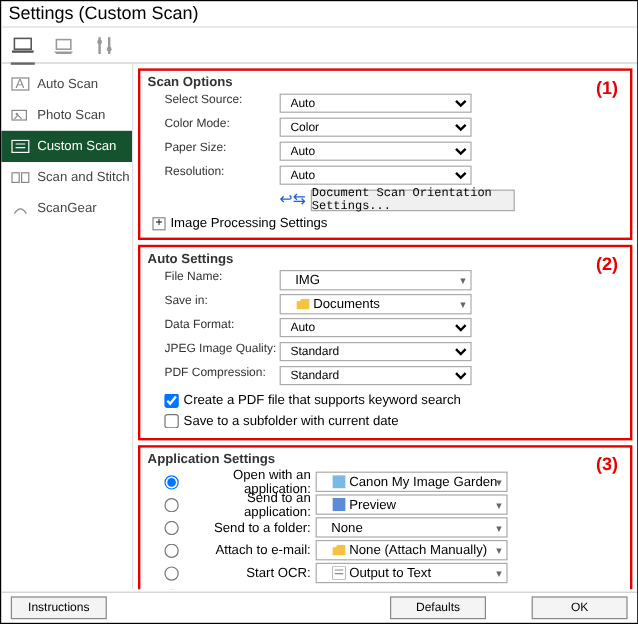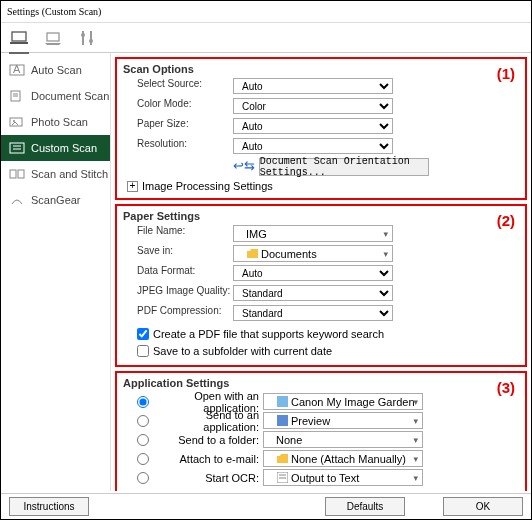--- a/index.html
+++ b/index.html
@@ -1,17 +1,17 @@
 <!DOCTYPE html>
 <html><head>
 <meta charset="utf-8">
 <style>
 * { box-sizing: border-box; margin: 0; padding: 0; font-family: "Segoe UI", Tahoma, sans-serif; font-size: 11px; }
 body { background: #fff; width: 532px; height: 520px; border: 1px solid #000; position: relative; }
-.titlebar { height: 22px; line-height: 22px; padding-left: 6px; border-bottom: 1px solid #ddd; font-size: 10px; font-family: Liberation Serif, serif; }
+.titlebar { height: 22px; line-height: 22px; padding-left: 6px; border-bottom: 1px solid #ddd; font-size: 15px; }
 .toolbar { height: 30px; border-bottom: 1px solid #ccc; display: flex; align-items: center; padding-left: 8px; gap: 14px; }
 .toolbar .ticon { width: 20px; height: 20px; display: flex; align-items: center; justify-content: center; color: #666; position: relative; }
 .toolbar .ticon.sel::after { content: ""; position: absolute; bottom: -6px; left: 0; right: 0; height: 2px; background: #666; }
 .main { display: flex; height: 438px; }
 .sidebar { width: 110px; border-right: 1px solid #e0e0e0; padding-top: 4px; }
 .sitem { height: 26px; display: flex; align-items: center; padding-left: 8px; gap: 6px; cursor: pointer; color: #444; }
 .sitem.selected { background: #14532d; color: #fff; }
 .sitem .sicon { width: 16px; height: 14px; display: flex; align-items: center; justify-content: center; }
 .content { flex: 1; padding: 4px; overflow: hidden; }
 .panel { border: 2px solid #e60000; padding: 4px 6px 6px 6px; margin-bottom: 4px; position: relative; }
@@ -72,30 +72,20 @@
           <svg width="16" height="12">
             <rect x="1" y="1" width="14" height="10" fill="none" stroke="#888"></rect>
             <text x="4" y="9" font-size="7" fill="#888">A</text>
           </svg>
         </span>
       <span>Auto Scan</span>
     </div>
     <div class="sitem">
       <span class="sicon">
           <svg width="16" height="12">
-            <rect x="2" y="1" width="9" height="10" fill="none" stroke="#888"></rect>
-            <line x1="4" y1="4" x2="9" y2="4" stroke="#888"></line>
-            <line x1="4" y1="6" x2="9" y2="6" stroke="#888"></line>
-          </svg>
-        </span>
-      <span>Document Scan</span>
-    </div>
-    <div class="sitem">
-      <span class="sicon">
-          <svg width="16" height="12">
             <rect x="1" y="2" width="12" height="8" fill="none" stroke="#888"></rect>
             <circle cx="5" cy="5" r="1" fill="#888"></circle>
             <path d="M3 9 L6 6 L9 9" fill="none" stroke="#888"></path>
           </svg>
         </span>
       <span>Photo Scan</span>
     </div>
     <div class="sitem selected">
       <span class="sicon">
           <svg width="16" height="12">
@@ -152,21 +142,21 @@
         <div class="btn-wide" style="width:170px">Document Scan Orientation Settings...</div>
       </div>
       <div class="expand">
         <div class="box">+</div>
         <span>Image Processing Settings</span>
       </div>
     </div>
 
     <div class="panel">
       <div class="tag">(2)</div>
-      <div class="ptitle">Paper Settings</div>
+      <div class="ptitle">Auto Settings</div>
       <div class="row">
         <div class="label">File Name:</div>
         <div class="field">
             <div class="sel-icon">
               <span>IMG</span>
             </div>
           </div>
       </div>
       <div class="row">
         <div class="label">Save in:</div>

